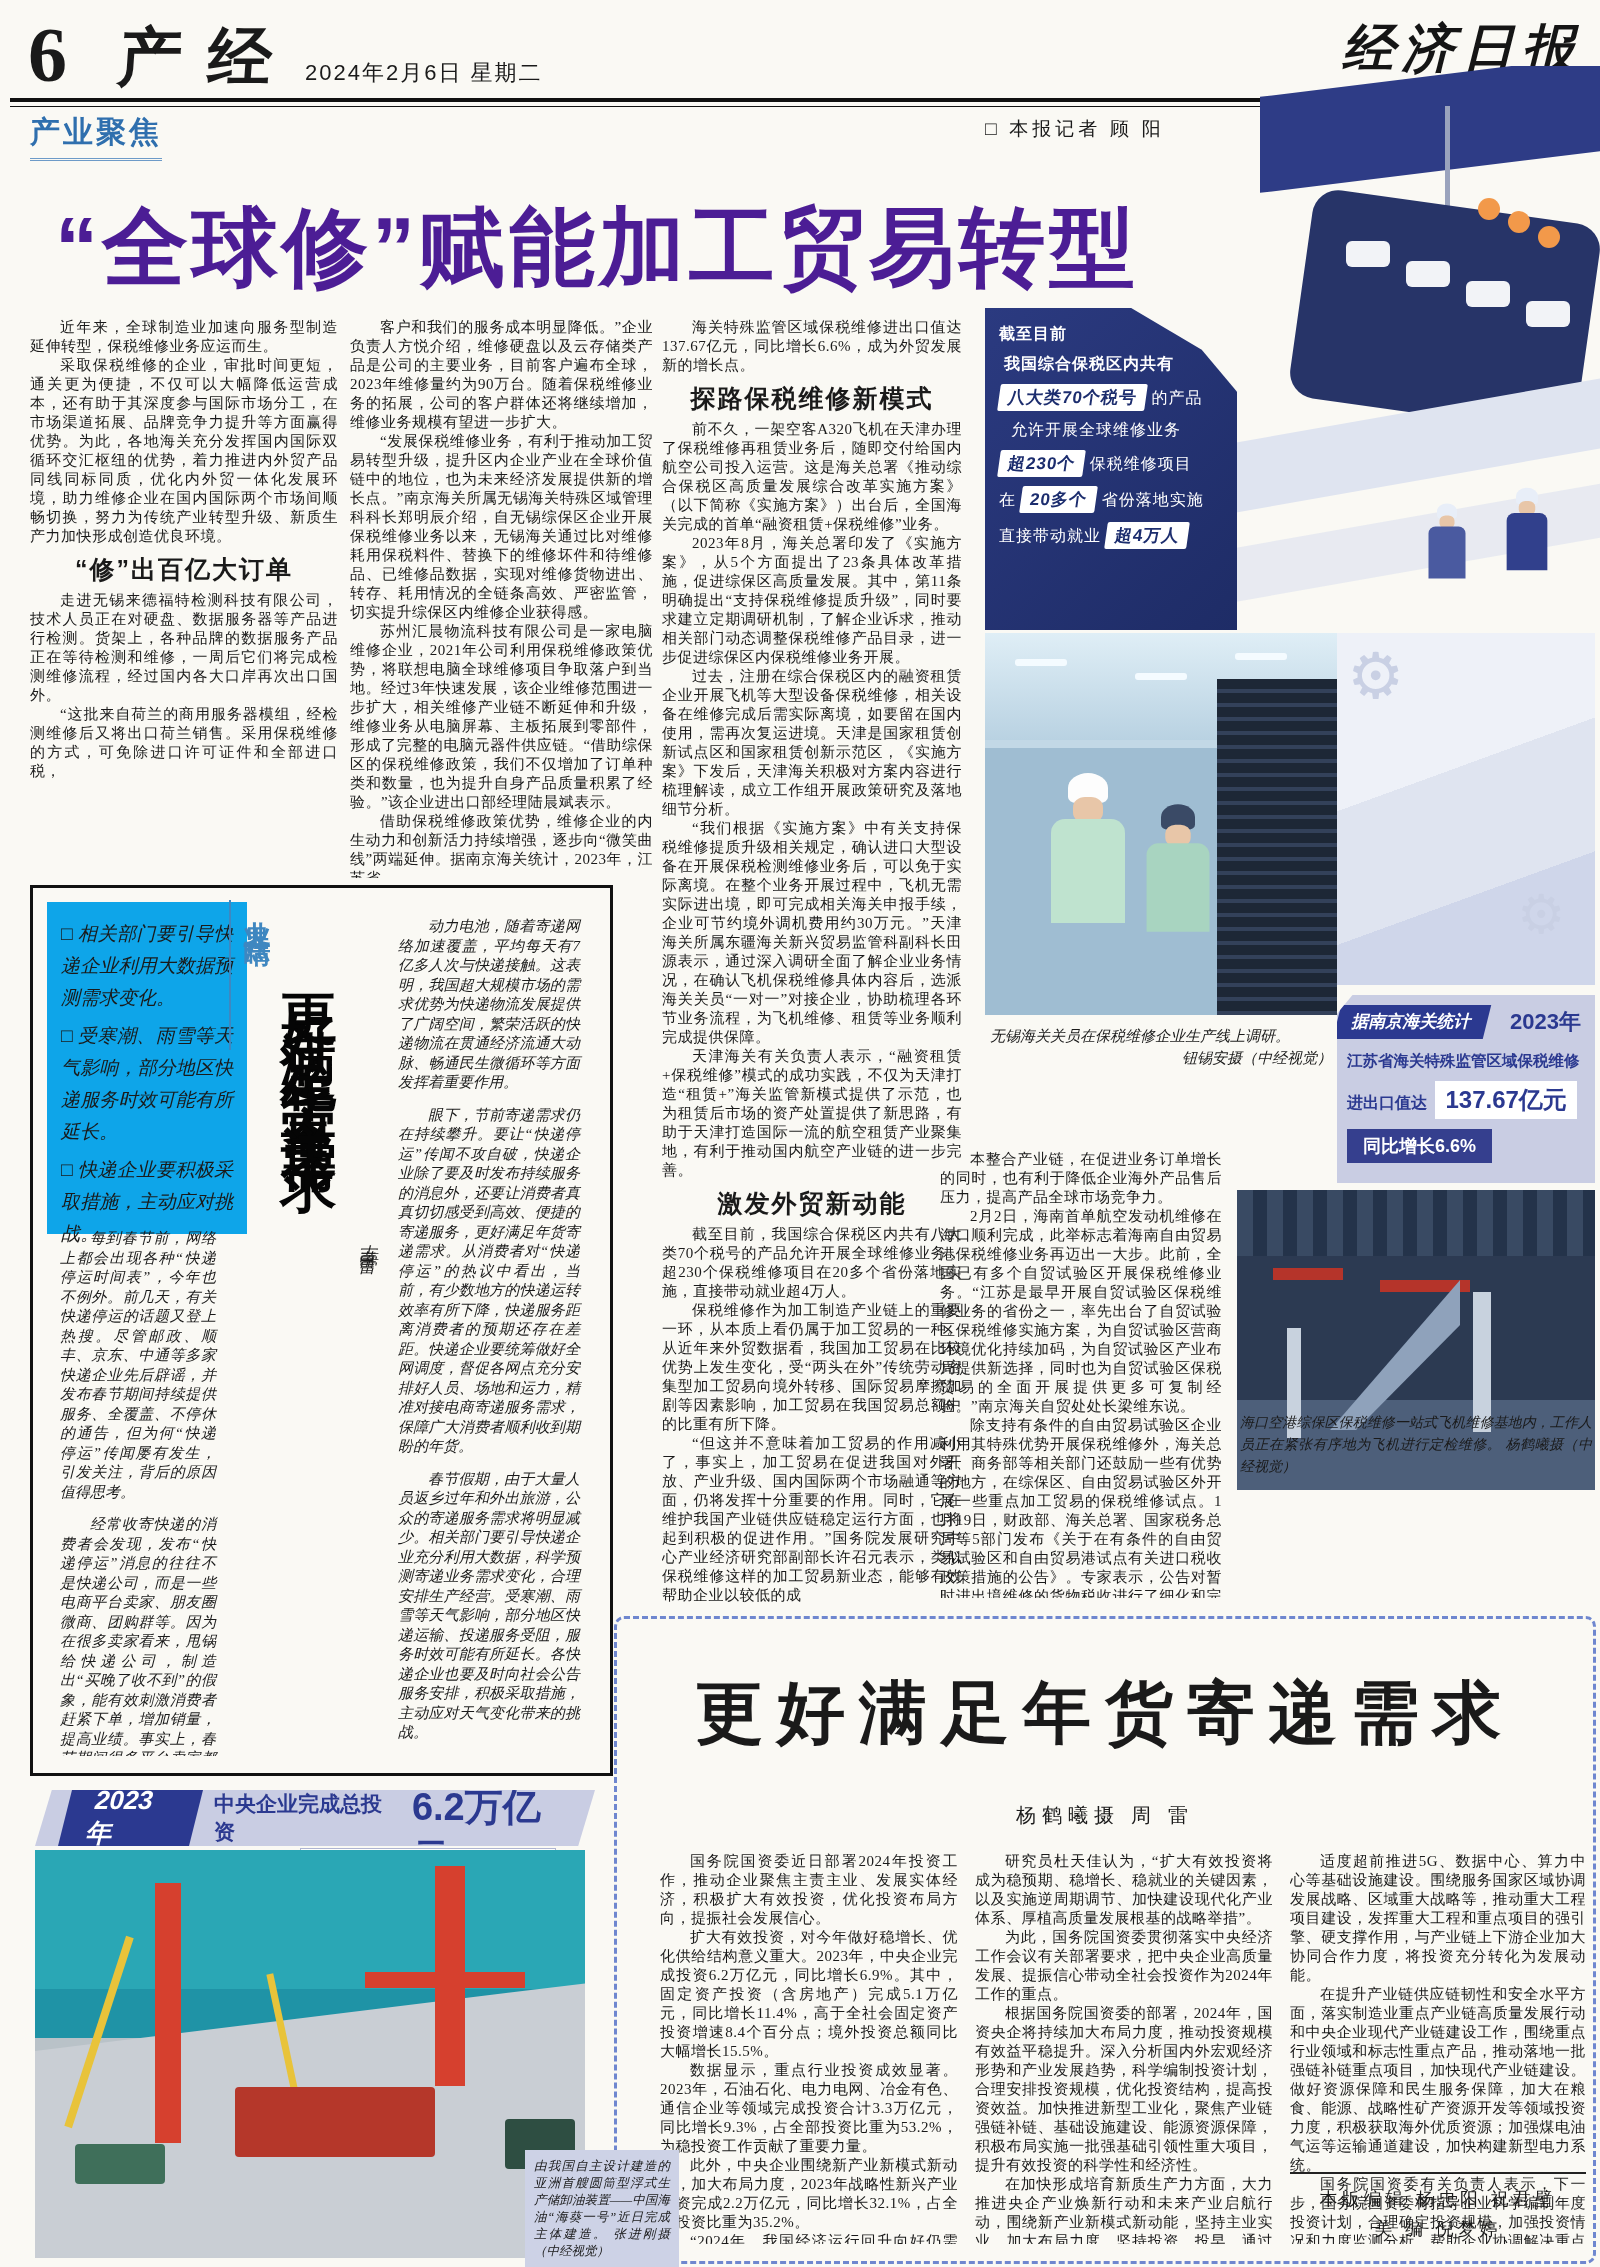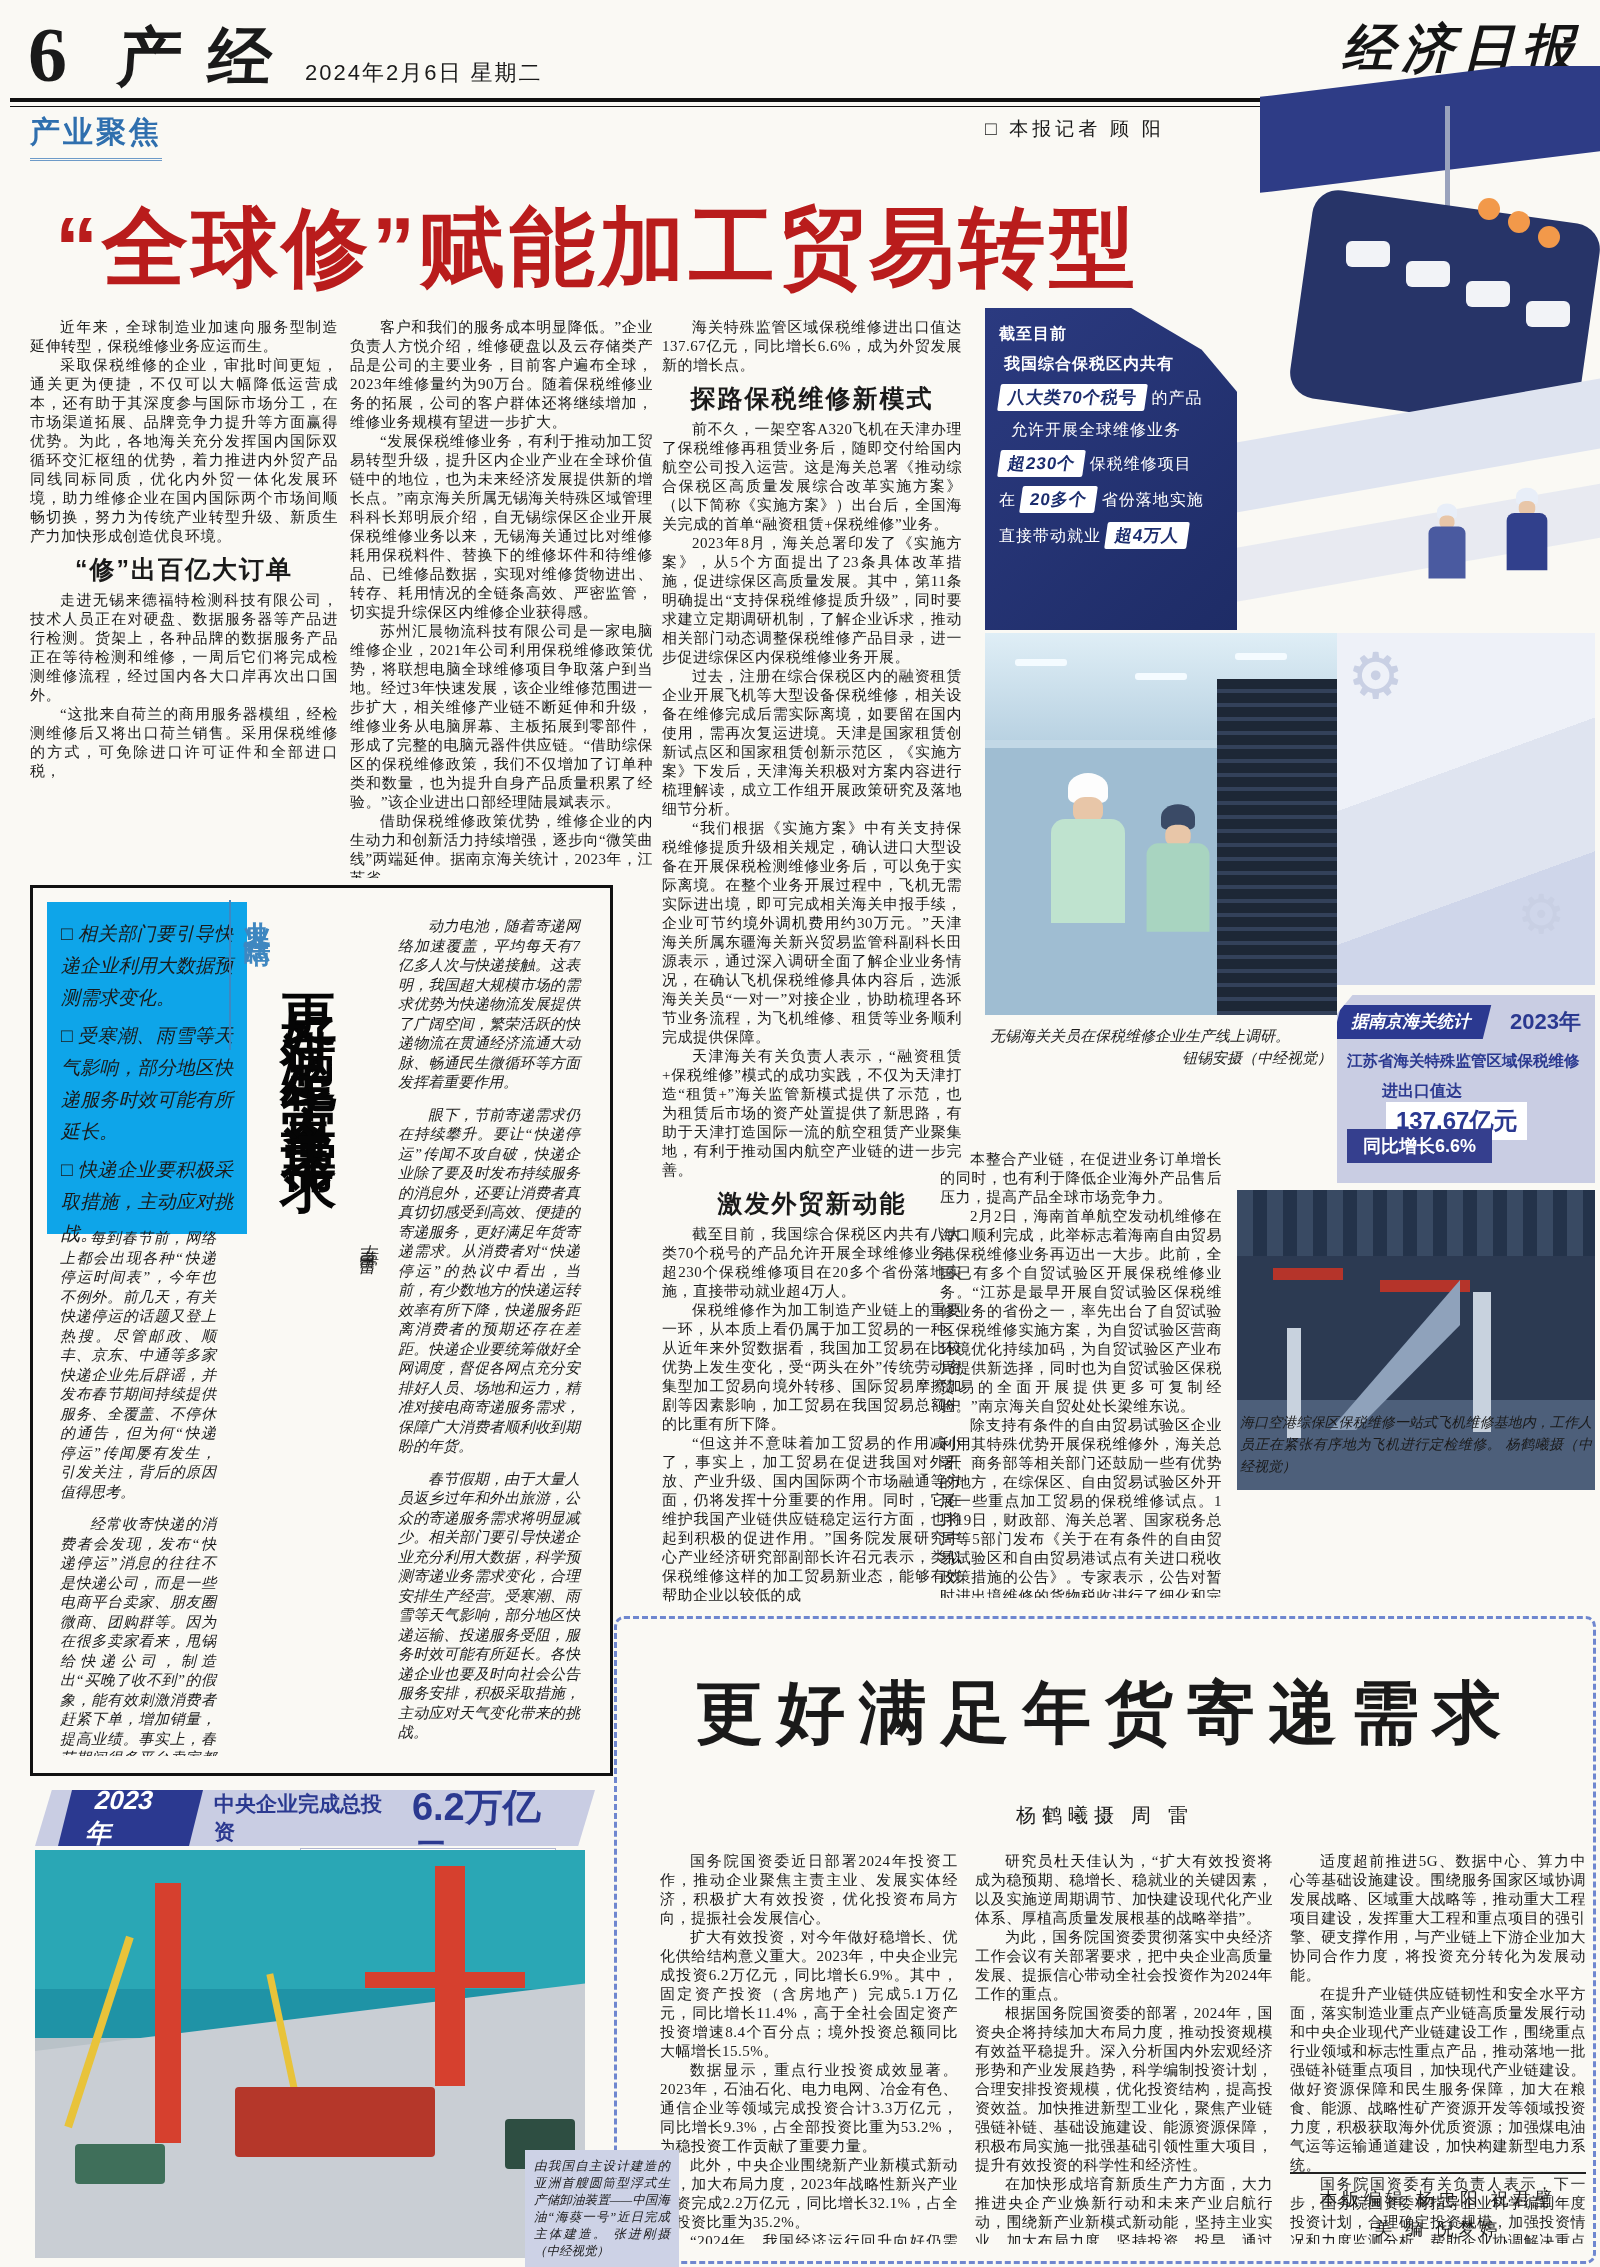--- a/index.html
+++ b/index.html
@@ -11,21 +11,21 @@
   .section-name{left:118px;top:14px;font-size:64px;font-weight:900;letter-spacing:26px;
                 font-family:"Liberation Serif",serif;transform:skewX(-4deg);}
   .issue-date{left:305px;top:58px;font-size:22px;letter-spacing:2px;font-family:"Liberation Sans",sans-serif;}
   .masthead{right:18px;top:14px;font-size:52px;font-weight:900;font-style:italic;letter-spacing:8px;
             font-family:"Liberation Serif",serif;color:#151515;}
   .head-rule{left:10px;right:10px;top:98px;height:4px;border-top:4px solid #111;border-bottom:1px solid #111;}
   .kicker{left:30px;top:112px;font-size:30px;font-weight:800;color:#2f6fae;
           font-family:"Liberation Sans",sans-serif;border-bottom:3px double #6d9bc8;padding-bottom:5px;letter-spacing:3px;}
   .main-byline{left:985px;top:116px;font-size:19px;letter-spacing:4px;}
   .main-headline{left:55px;top:190px;width:1100px;font-size:86px;font-weight:900;letter-spacing:4px;
-                 font-family:"Liberation Sans","DejaVu Sans",sans-serif;color:#b91c1c;white-space:nowrap;}
+                 font-family:"Liberation Sans","DejaVu Sans",sans-serif;color:#4c1d95;white-space:nowrap;}
   
   .col{position:absolute;font-size:15px;line-height:19px;text-align:justify;letter-spacing:.5px;overflow:hidden;}
   .col p{margin:0;text-indent:2em;}
   .subhead{font-family:"Liberation Sans",sans-serif;font-weight:800;font-size:25px;text-align:center;
            letter-spacing:2px;margin:14px 0 12px;text-indent:0;}
   
   .ig{left:985px;top:308px;width:252px;height:322px;background:linear-gradient(135deg,#2b3a80,#1e2c66);
       clip-path:polygon(0 0,58% 0,86% 13%,100% 26%,100% 100%,0 100%);color:#fff;
       font-family:"Liberation Sans",sans-serif;padding:0;}
   .ig-row{margin:9px 0 0 14px;font-size:16px;letter-spacing:1px;}
@@ -44,21 +44,21 @@
   .w-body{position:absolute;left:6px;top:46px;width:74px;height:104px;background:#bfe3cf;border-radius:14px 14px 0 0;}
   .caption{font-family:"Liberation Serif",serif;font-style:italic;font-size:15px;line-height:22px;text-align:justify;}
   .credit{text-align:right;font-style:italic;}
   
   .statsbox{left:1337px;top:995px;width:258px;height:188px;background:#c9cde3;
             clip-path:polygon(0 10%,6% 0,100% 0,100% 100%,0 100%);font-family:"Liberation Sans",sans-serif;}
   .sb-banner{position:absolute;left:0;top:10px;width:150px;height:34px;background:#2b3990;color:#fff;
              font-weight:800;font-size:17px;line-height:34px;text-align:center;transform:skewX(-14deg);}
   .sb-year{position:absolute;right:14px;top:12px;color:#2b3990;font-weight:800;font-size:22px;}
   .sb-line{position:absolute;left:10px;top:56px;width:240px;color:#2b3990;font-weight:700;font-size:15.5px;}
-  .sb-valrow{position:absolute;left:10px;top:86px;color:#2b3990;font-weight:700;font-size:16px;margin-left:35px;}
+  .sb-valrow{position:absolute;left:10px;top:86px;color:#2b3990;font-weight:700;font-size:16px;}
   .sb-value{display:inline-block;background:#fff;padding:3px 10px;font-size:24px;font-weight:900;margin-left:4px;}
   .sb-growth{position:absolute;left:10px;top:134px;background:#353f8e;color:#fff;font-weight:800;
              font-size:18px;padding:5px 16px;}
   .photo2{left:1237px;top:1190px;width:358px;height:300px;overflow:hidden;background:linear-gradient(180deg,#1d2634 0 20%,#2c3a52 20% 70%,#4d5f7a 70% 100%);}
   .p2-truss{position:absolute;left:0;top:0;width:100%;height:22%;
             background:repeating-linear-gradient(90deg,#394a63 0 16px,#24334a 16px 30px);}
   .p2-banner{position:absolute;width:70px;height:12px;background:#b5342a;}
   .p2-stair{position:absolute;left:26%;top:30%;width:130px;height:150px;background:#8fa2bb;
             clip-path:polygon(0 100%,100% 0,100% 30%,20% 100%);}
   .p2-stand{position:absolute;background:#c8d2de;}

